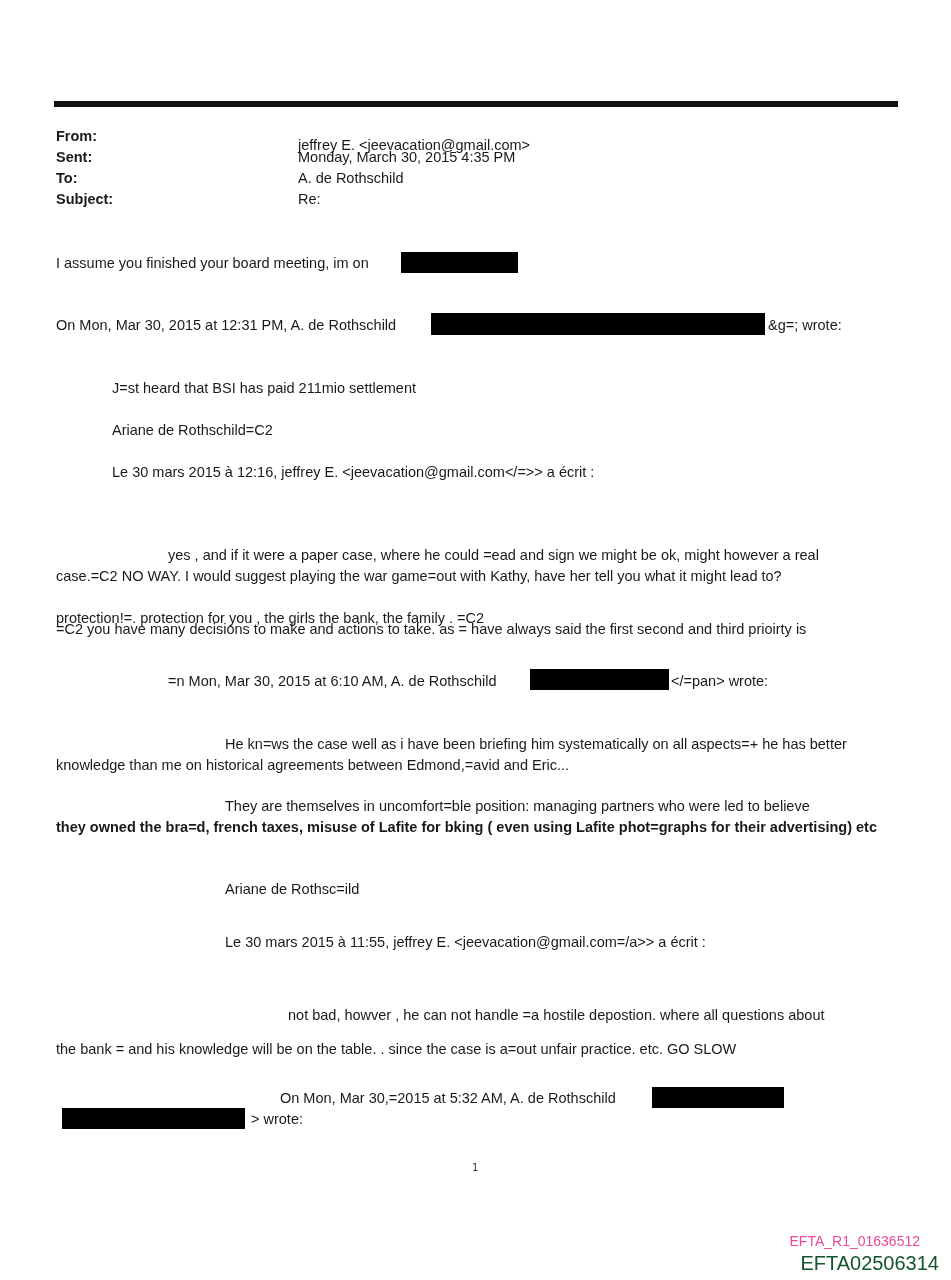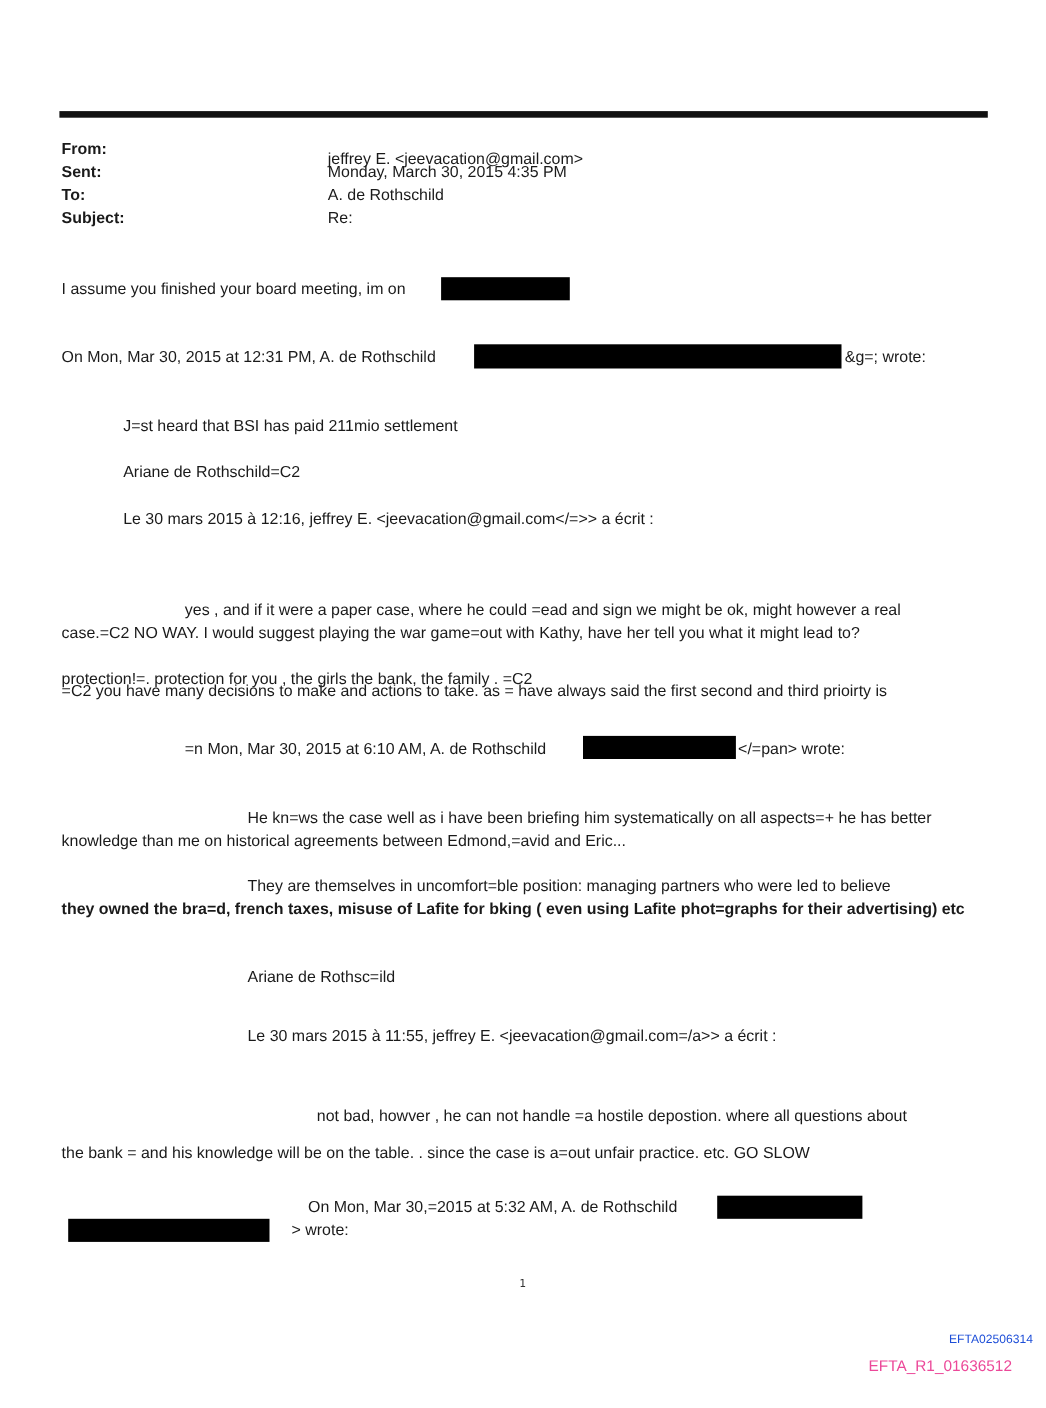--- a/index.html
+++ b/index.html
@@ -22,21 +22,21 @@
     }
     .page-num {
       position: absolute; left: 472px; top: 1162px; font-size: 10px;
       font-family: "DejaVu Sans Mono", monospace; color: #333;
     }
     .bates1 {
       position: absolute; right: 31px; top: 1233px; font-size: 14px; color: #ec4899;
       font-family: "Liberation Sans", sans-serif;
     }
     .bates2 {
-      position: absolute; right: 12px; top: 1212px; font-size: 11px; color: #1d4ed8;
+      position: absolute; right: 12px; top: 1252px; font-size: 20px; color: #14532d;
       font-family: "Liberation Sans", sans-serif;
     }
   </style>
 </head>
 <body>
 
 <div class="rule"></div>
 
 <div class="hdr-label" style="top:127px;">From:</div>
 <div class="hdr-value" style="top:116px;margin-top:20px;">jeffrey E. &lt;jeevacation@gmail.com&gt;</div>
@@ -74,17 +74,17 @@
 
 <div class="line" style="left:225px; top:880px;">Ariane de Rothsc=ild</div>
 <div class="line" style="left:225px; top:922px;margin-top:11px;">Le 30 mars 2015 à 11:55, jeffrey E. &lt;jeevacation@gmail.com=/a&gt;&gt; a écrit :</div>
 
 <div class="line" style="left:288px; top:1006px;">not bad,   howver , he can not handle =a hostile depostion.   where all questions about</div>
 <div class="line" style="left:56px; top:1040px;">the bank  = and his knowledge will be on the table. .   since the case is a=out unfair practice.   etc.     GO SLOW</div>
 
 <div class="line" style="left:280px; top:1089px;">On Mon, Mar 30,=2015 at 5:32 AM, A. de Rothschild</div>
 <div class="redact" style="left:652px; top:1087px; width:132px; height:21px;"></div>
 <div class="redact" style="left:62px; top:1108px; width:183px; height:21px;"></div>
-<div class="line" style="left:265px; top:1110px;">&gt; wrote:</div>
+<div class="line" style="left:251px; top:1110px;">&gt; wrote:</div>
 
 <div class="page-num">1</div>
 <div class="bates1">EFTA_R1_01636512</div>
 <div class="bates2">EFTA02506314</div>
 
 </body></html>

